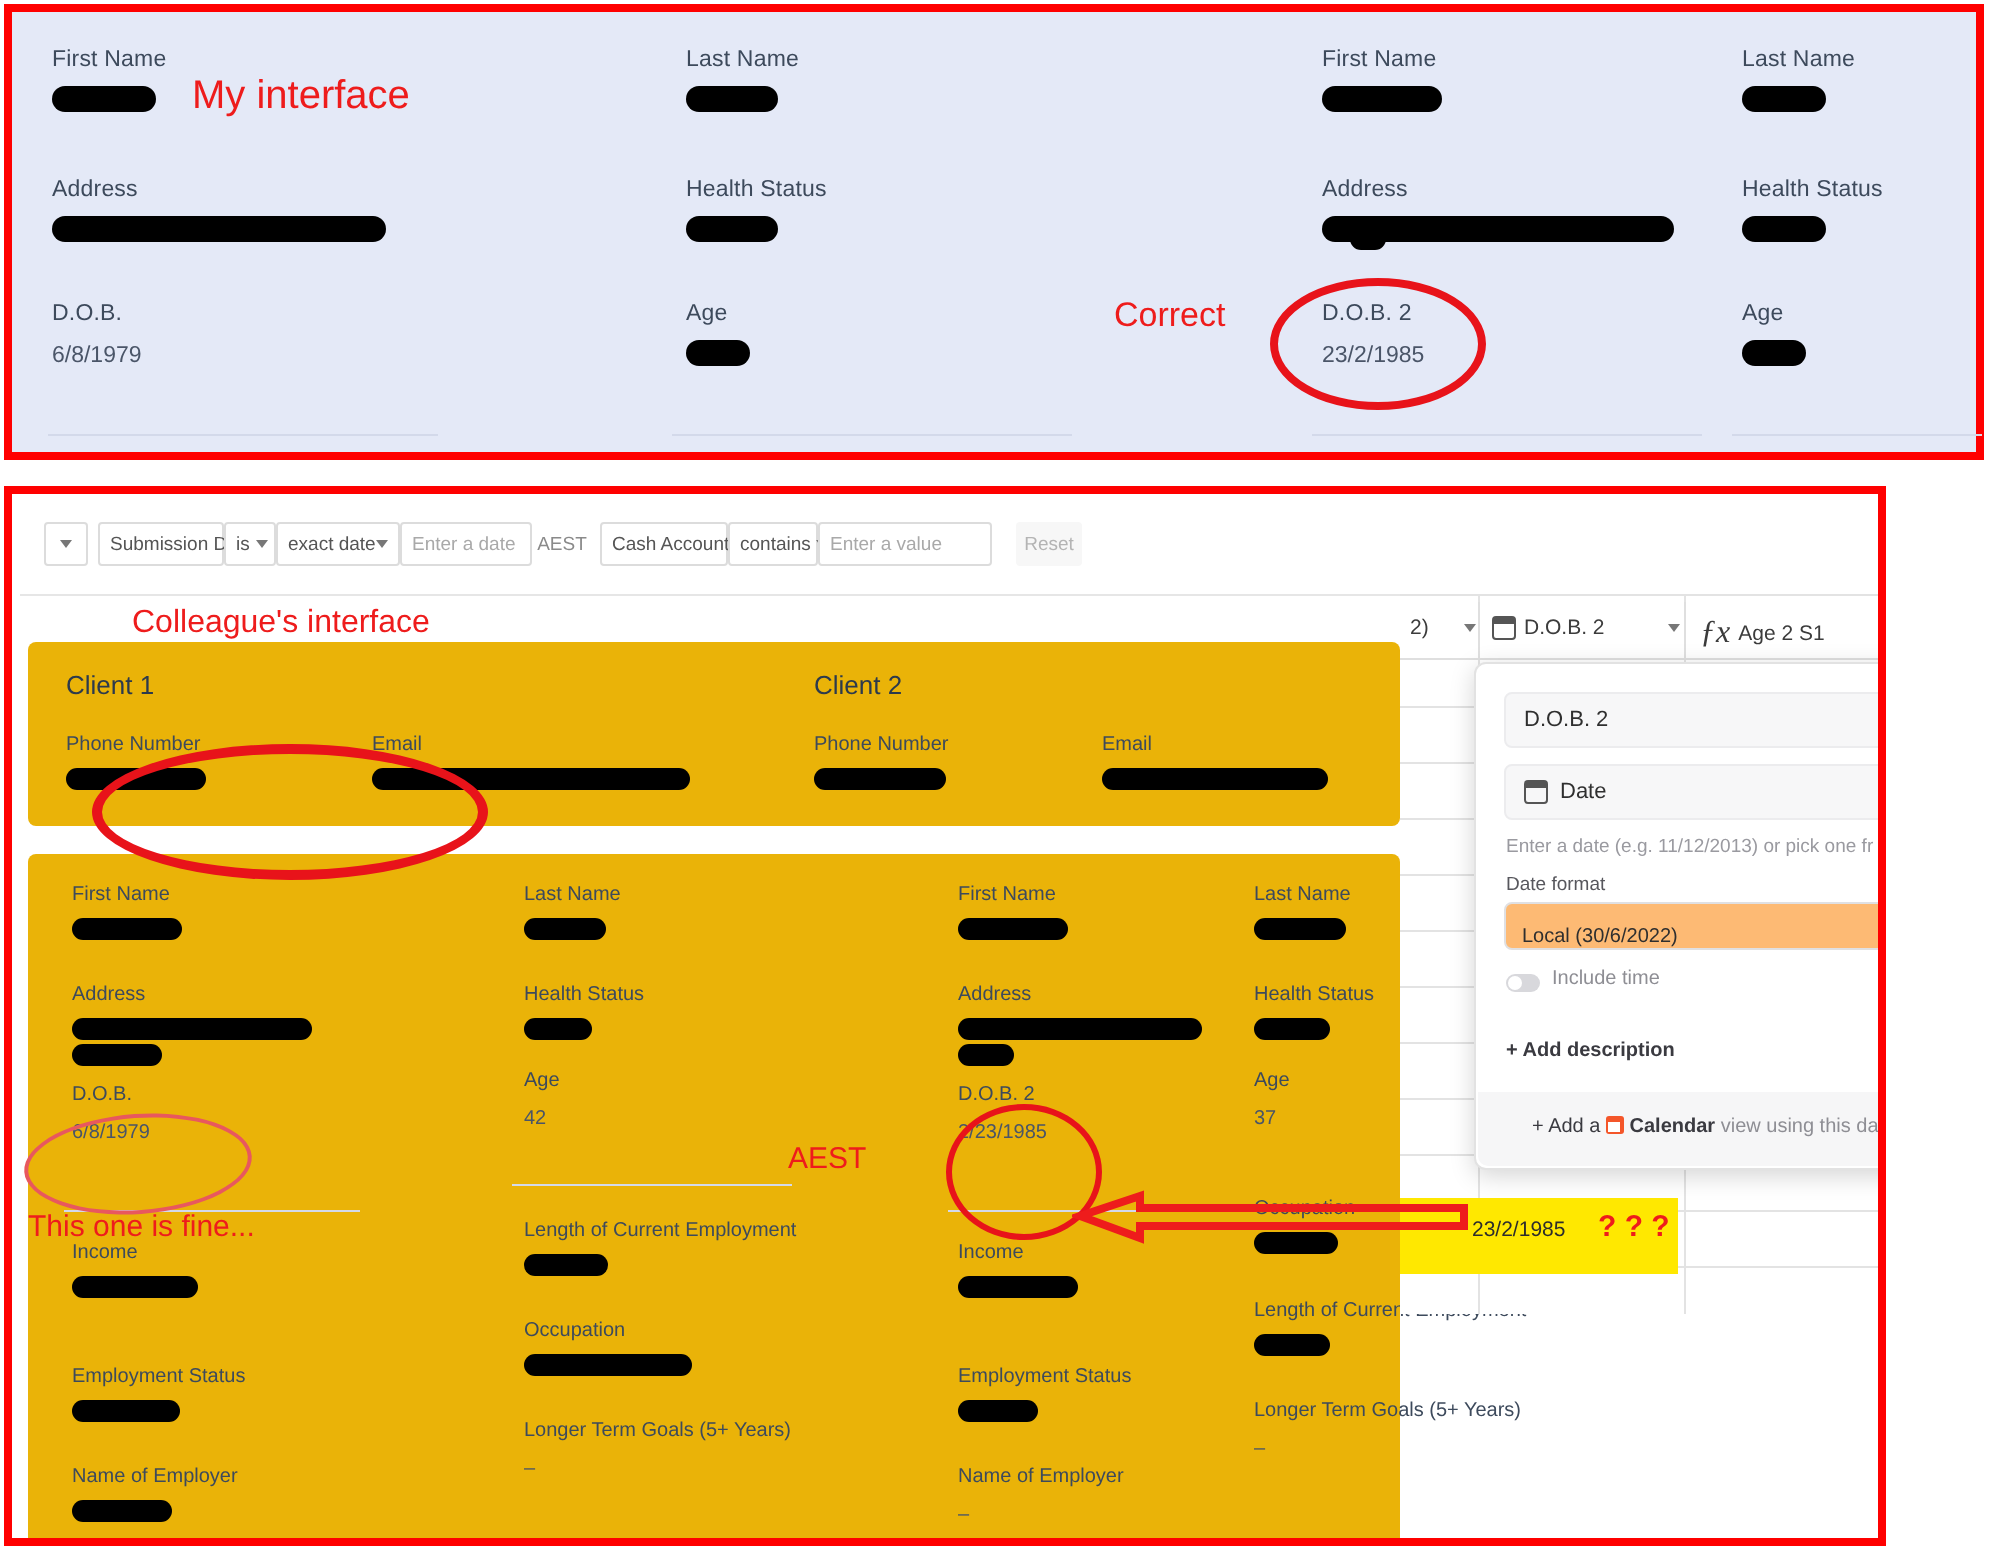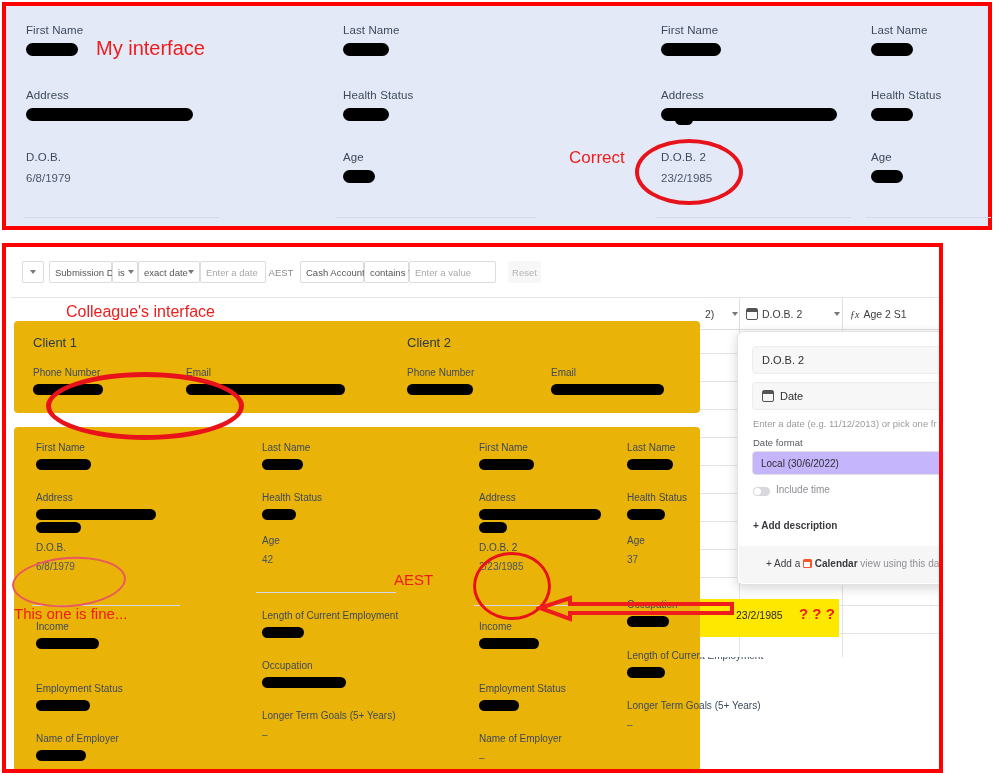--- a/index.html
+++ b/index.html
@@ -33,35 +33,35 @@
   .grow{position:absolute;height:1px;background:#e3e3e3;left:0;right:0;}
   .gcol{position:absolute;width:1px;background:#e3e3e3;top:0;bottom:0;}
   .hdrbar{position:absolute;background:#fff;border-bottom:1px solid #dfdfdf;}
   .hcell{position:absolute;font-size:10.5px;color:#3c3c3c;display:flex;align-items:center;gap:4px;white-space:nowrap;}
   .popup{position:absolute;background:#fff;border:1px solid #e2e2e2;border-radius:6px;
        box-shadow:0 3px 12px rgba(0,0,0,.17);}
   .pinput{position:absolute;background:#f7f7f8;border:1px solid #ececee;border-radius:4px;
        font-size:11px;color:#2f2f2f;display:flex;align-items:center;padding:0 9px;box-sizing:border-box;}
   .phint{position:absolute;font-size:9.5px;color:#9a9aa0;white-space:nowrap;}
   .plabel{position:absolute;font-size:9.5px;color:#57575d;white-space:nowrap;}
-  .pselect{position:absolute;background:#c4b5fd;border:1px solid #e0e0e2;border-radius:4px;
-       font-size:10px;color:#2f2f2f;display:flex;align-items:center;padding:0 8px;box-sizing:border-box;}
+  .pselect{position:absolute;background:#fdba74;border:1px solid #e0e0e2;border-radius:4px;
+       font-size:10px;color:#2f2f2f;display:flex;align-items:flex-end;padding:0 8px;box-sizing:border-box;}
   .yellowhl{position:absolute;background:#ffe800;}
   .toggle{position:absolute;width:17px;height:9px;background:#d8d8dc;border-radius:5px;}
   .toggle:after{content:"";position:absolute;left:1px;top:1px;width:7px;height:7px;
        background:#fff;border-radius:50%;}
   .ptext{position:absolute;font-size:10px;color:#3a3a40;white-space:nowrap;}
   .ptext.mut{color:#8e8e94;}
   .cal-ico{display:inline-block;width:9px;height:9px;background:#f4562a;border-radius:1.5px;
        position:relative;vertical-align:-1px;}
   .cal-ico:after{content:"";position:absolute;left:1.5px;top:3px;width:6px;height:4.5px;background:#fff;}
   .datebox{display:inline-block;width:10px;height:10px;border:1px solid #555;border-radius:2px;
        position:relative;}
   .datebox:after{content:"";position:absolute;left:0;top:0;right:0;height:3px;background:#555;}
-  .fx{font-style:italic;font-family:"Liberation Serif",serif;font-size:10px;}
+  .fx{font-style:italic;font-family:"Liberation Serif",serif;font-size:16px;}
   .caret{width:0;height:0;border-left:3px solid transparent;border-right:3px solid transparent;
        border-top:4px solid #777;}
   .qm{color:#ee1c1c;font-size:15px;font-weight:bold;}
   .arrow{position:absolute;}
 </style>
 </head>
 <body>
 
 <div class="panel-top">
 
@@ -115,21 +115,21 @@
     <div class="lbl">Age</div>
     <div class="redact" style="width:32px;"></div>
   </div>
 
   <div class="divline" style="left:18px;top:211px;width:195px;"></div>
   <div class="divline" style="left:330px;top:211px;width:200px;"></div>
   <div class="divline" style="left:650px;top:211px;width:195px;"></div>
   <div class="divline" style="left:860px;top:211px;width:125px;"></div>
 
   <div class="ann" style="left:90px;top:31px;font-size:20px;">My interface</div>
-  <div class="ann" style="left:563px;top:142px;font-size:17px;">Correct</div>
+  <div class="ann" style="left:551px;top:142px;font-size:17px;">Correct</div>
   <div class="ell" style="left:629px;top:133px;width:100px;height:58px;"></div>
 </div>
 
 <div class="panel-bot">
 
   <div class="toolbar">
     <div class="tchip" style="left:12px;width:22px;justify-content:center;">
       <span class="caret"></span>
     </div>
     <div class="tchip" style="left:39px;width:63px;">Submission D...</div>

